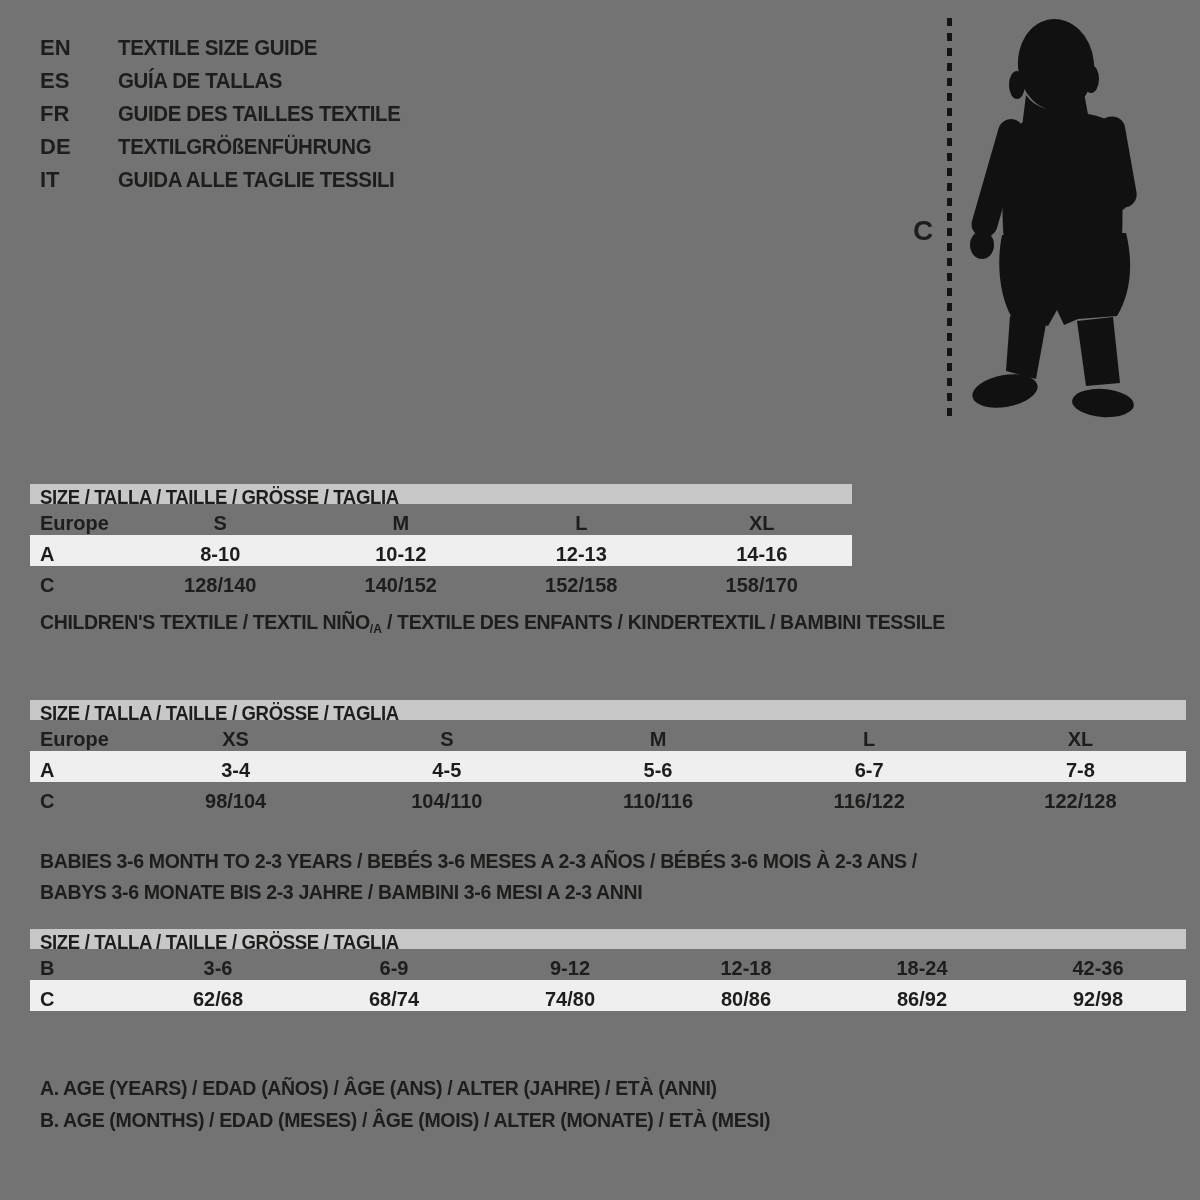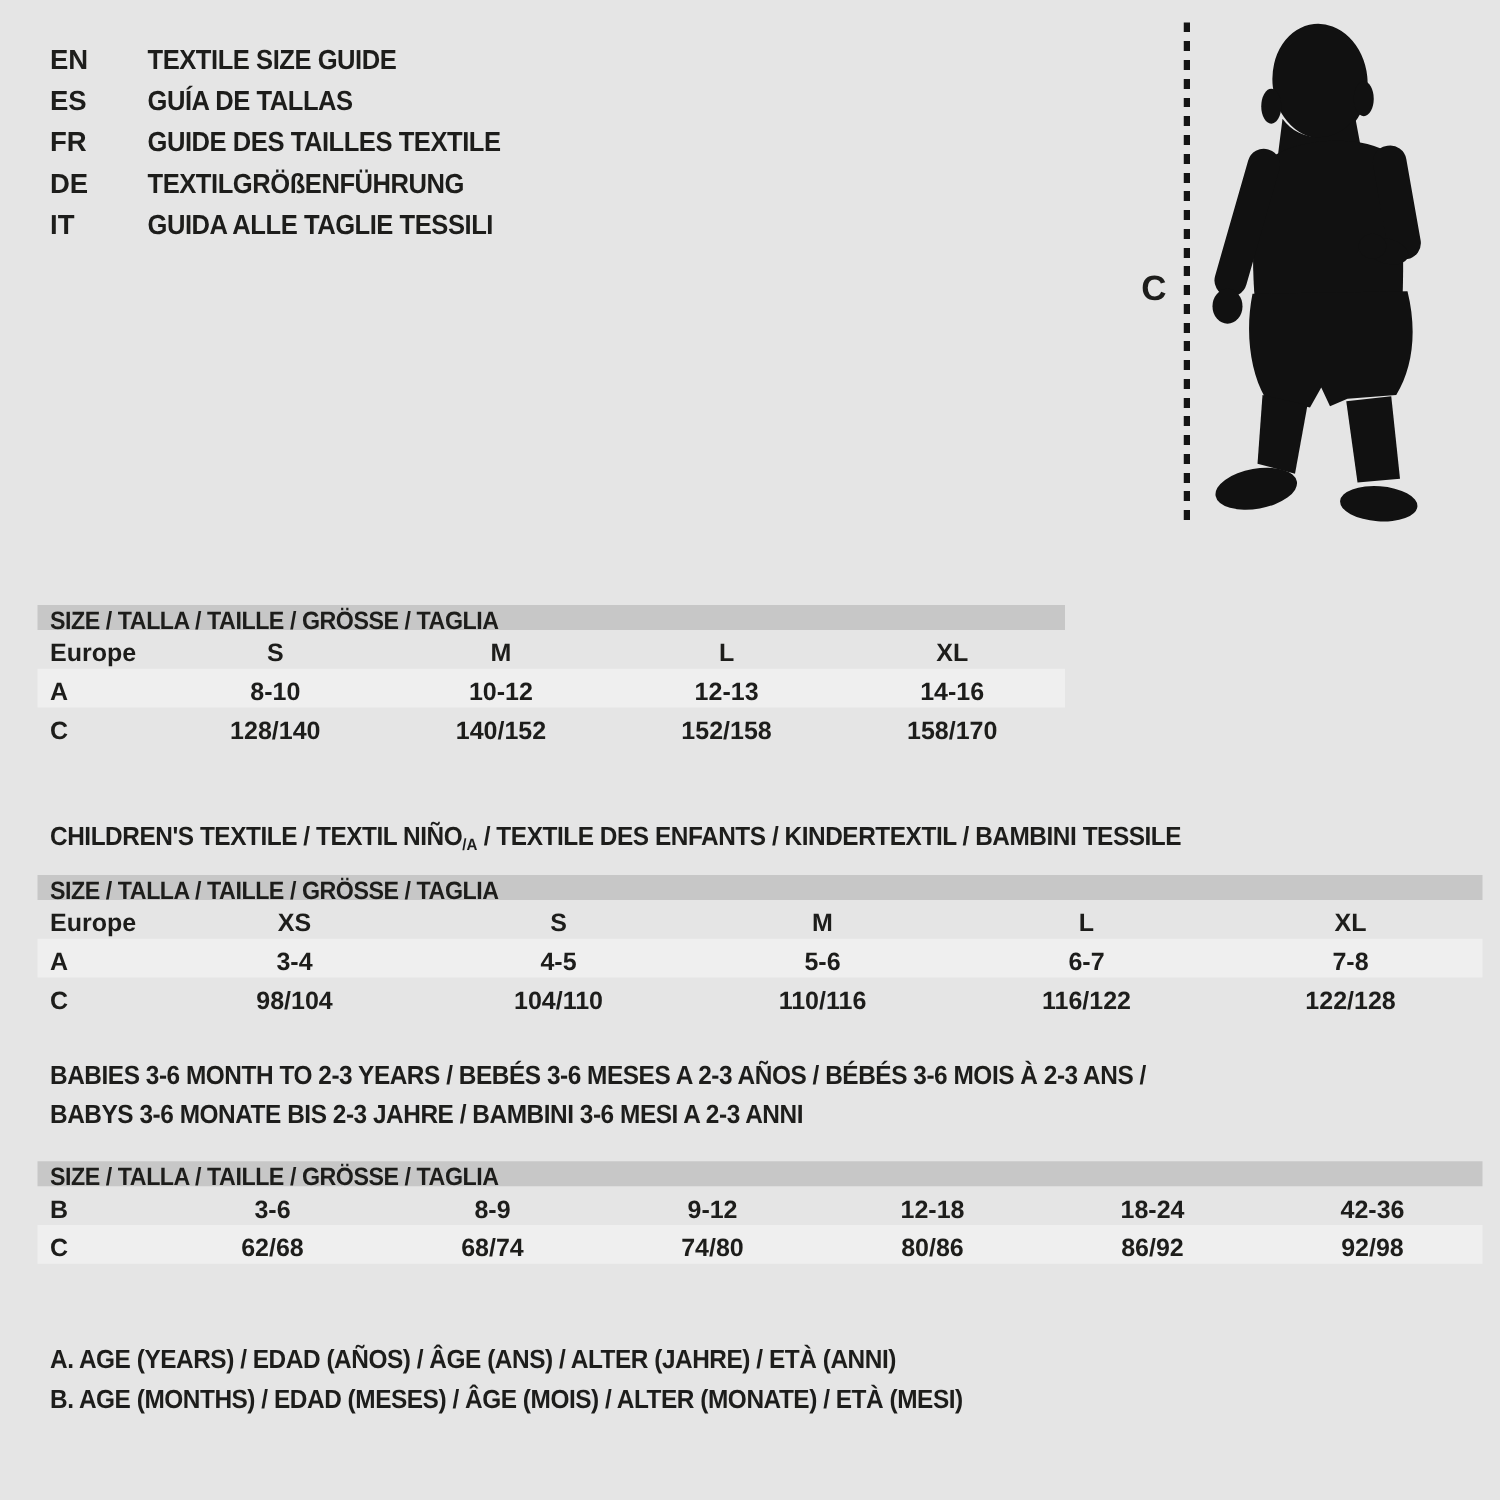--- a/index.html
+++ b/index.html
@@ -1,17 +1,17 @@
 <!DOCTYPE html>
 <html><head>
 <meta charset="utf-8">
 <style>
   html,body{margin:0;padding:0;background:#ffffff;}
   .page{
-    position:relative;width:1200px;height:1200px;background:#e5e5e5;overflow:hidden;
+    position:relative;width:1200px;height:1200px;background:#737373;overflow:hidden;
     font-family:"Liberation Sans","DejaVu Sans",sans-serif;
     color:#1d1d1b;font-weight:700;
   }
   .condense{display:inline-block;transform:scaleX(0.93);transform-origin:0 50%;white-space:nowrap;letter-spacing:-0.4px;}
 
   
   .lang-list{position:absolute;left:40px;top:31px;font-size:22px;line-height:33px;}
   .lang-row{white-space:nowrap;}
   .lang-code{display:inline-block;width:78px;}
 
@@ -105,21 +105,21 @@
     </div>
     <div class="trow">
       <div class="tlabel">C</div>
       <div class="tcell">128/140</div>
       <div class="tcell">140/152</div>
       <div class="tcell">152/158</div>
       <div class="tcell">158/170</div>
     </div>
   </div>
 
-  <div class="sec-head" style="top:657px;text-align:right;">
+  <div class="sec-head" style="top:609px;text-align:right;">
     <span class="condense"><span>CHILDREN'S TEXTILE / TEXTIL NIÑO</span><span class="sub">/A</span><span> / TEXTILE DES ENFANTS / KINDERTEXTIL / BAMBINI TESSILE</span></span>
   </div>
   <div class="size-table" style="top:700px;width:1156px;">
     <div class="tbar">
       <span class="condense">SIZE / TALLA / TAILLE / GRÖSSE / TAGLIA</span>
     </div>
     <div class="trow">
       <div class="tlabel">Europe</div>
       <div class="tcell">XS</div>
       <div class="tcell">S</div>
@@ -149,21 +149,21 @@
     <span class="condense">BABIES 3-6 MONTH TO 2-3 YEARS / BEBÉS 3-6 MESES A 2-3 AÑOS / BÉBÉS 3-6 MOIS À 2-3 ANS /</span><br>
     <span class="condense">BABYS 3-6 MONATE BIS 2-3 JAHRE / BAMBINI 3-6 MESI A 2-3 ANNI</span>
   </div>
   <div class="size-table" style="top:929px;width:1156px;">
     <div class="tbar">
       <span class="condense">SIZE / TALLA / TAILLE / GRÖSSE / TAGLIA</span>
     </div>
     <div class="trow">
       <div class="tlabel">B</div>
       <div class="tcell">3-6</div>
-      <div class="tcell">8-9</div>
+      <div class="tcell">6-9</div>
       <div class="tcell">9-12</div>
       <div class="tcell">12-18</div>
       <div class="tcell">18-24</div>
       <div class="tcell">42-36</div>
     </div>
     <div class="trow alt">
       <div class="tlabel">C</div>
       <div class="tcell">62/68</div>
       <div class="tcell">68/74</div>
       <div class="tcell">74/80</div>

